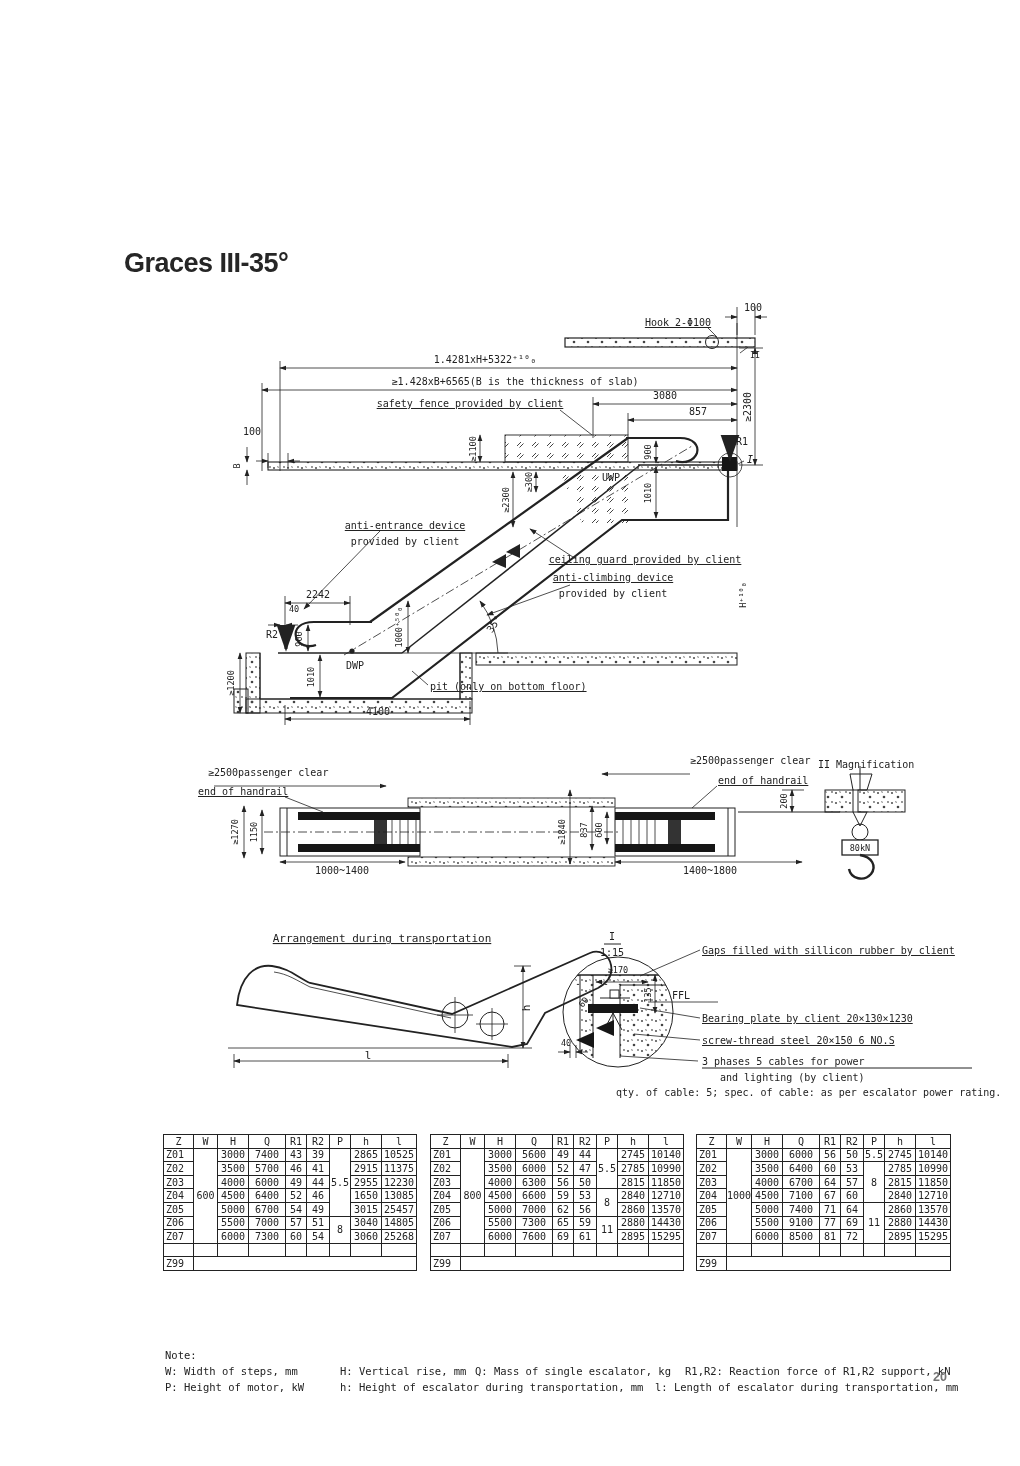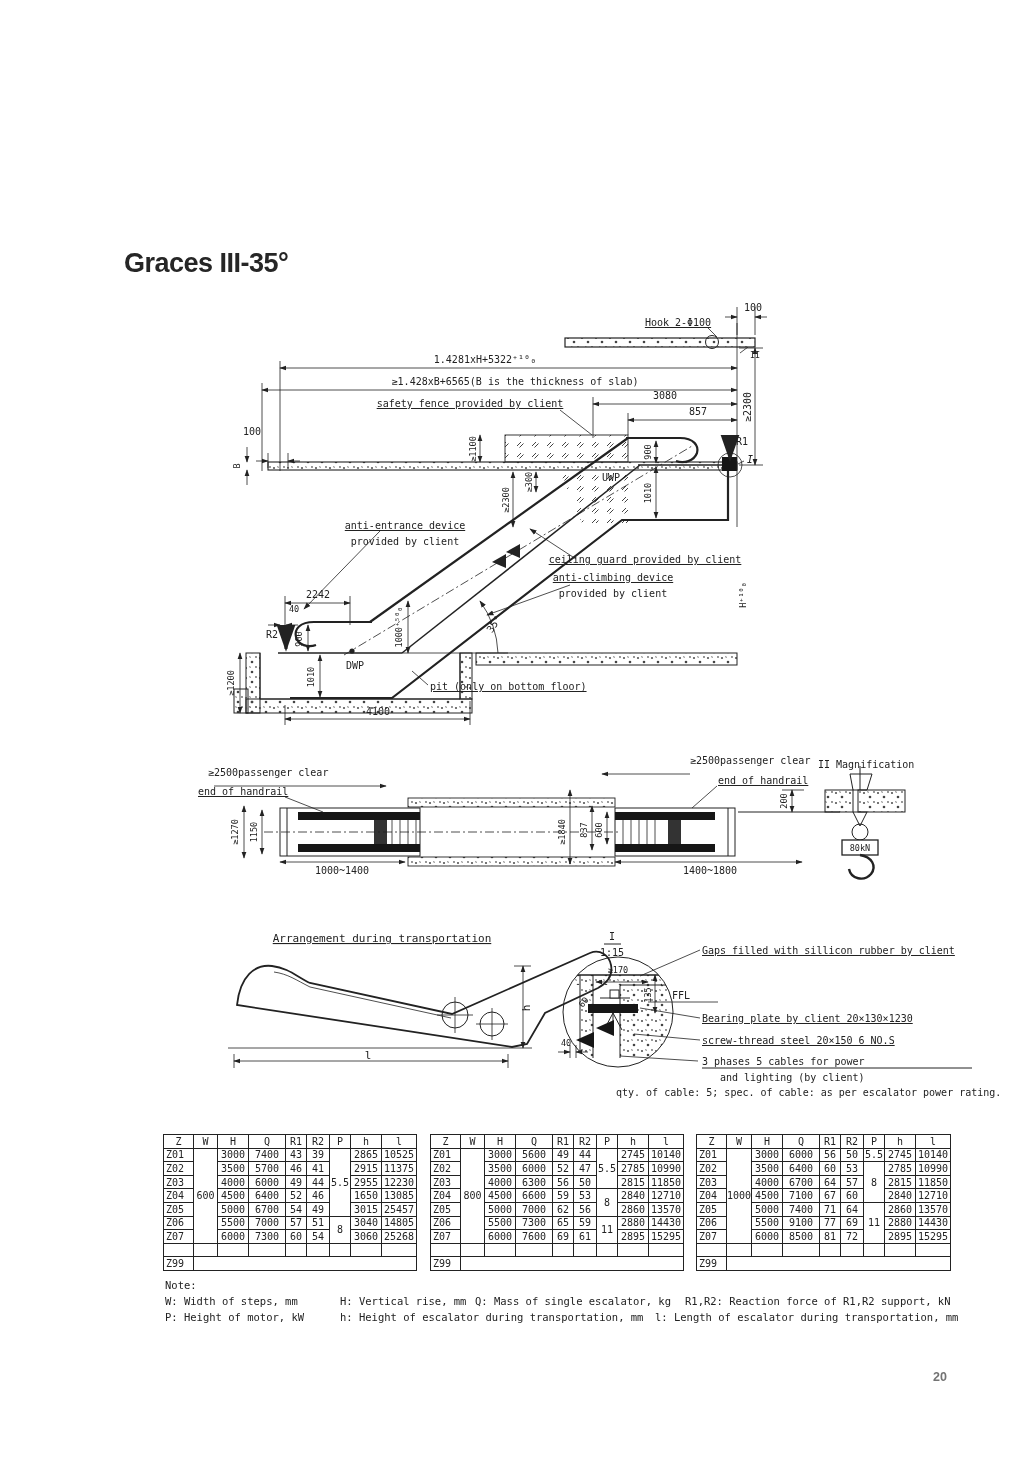--- a/index.html
+++ b/index.html
@@ -681,21 +681,21 @@
             </tr>
             <tr>
               <td class="zc">Z99</td>
               <td colspan="8"></td>
             </tr>
           </tbody>
         </table>
       </div>
   </div>
 
-  <div class="abs note" style="left:163px;top:1279px;width:820px;height:48px">
+  <div class="abs note" style="left:163px;top:1349px;width:820px;height:48px">
     <div class="abs" style="left:2px;top:0px">Note:</div>
     <div class="abs" style="left:2px;top:16px">W: Width of steps, mm</div>
     <div class="abs" style="left:177px;top:16px">H: Vertical rise, mm</div>
     <div class="abs" style="left:312px;top:16px">Q: Mass of single escalator, kg</div>
     <div class="abs" style="left:522px;top:16px">R1,R2: Reaction force of R1,R2 support, kN</div>
     <div class="abs" style="left:2px;top:32px">P: Height of motor, kW</div>
     <div class="abs" style="left:177px;top:32px">h: Height of escalator during transportation, mm</div>
     <div class="abs" style="left:492px;top:32px">l: Length of escalator during transportation, mm</div>
   </div>
 

